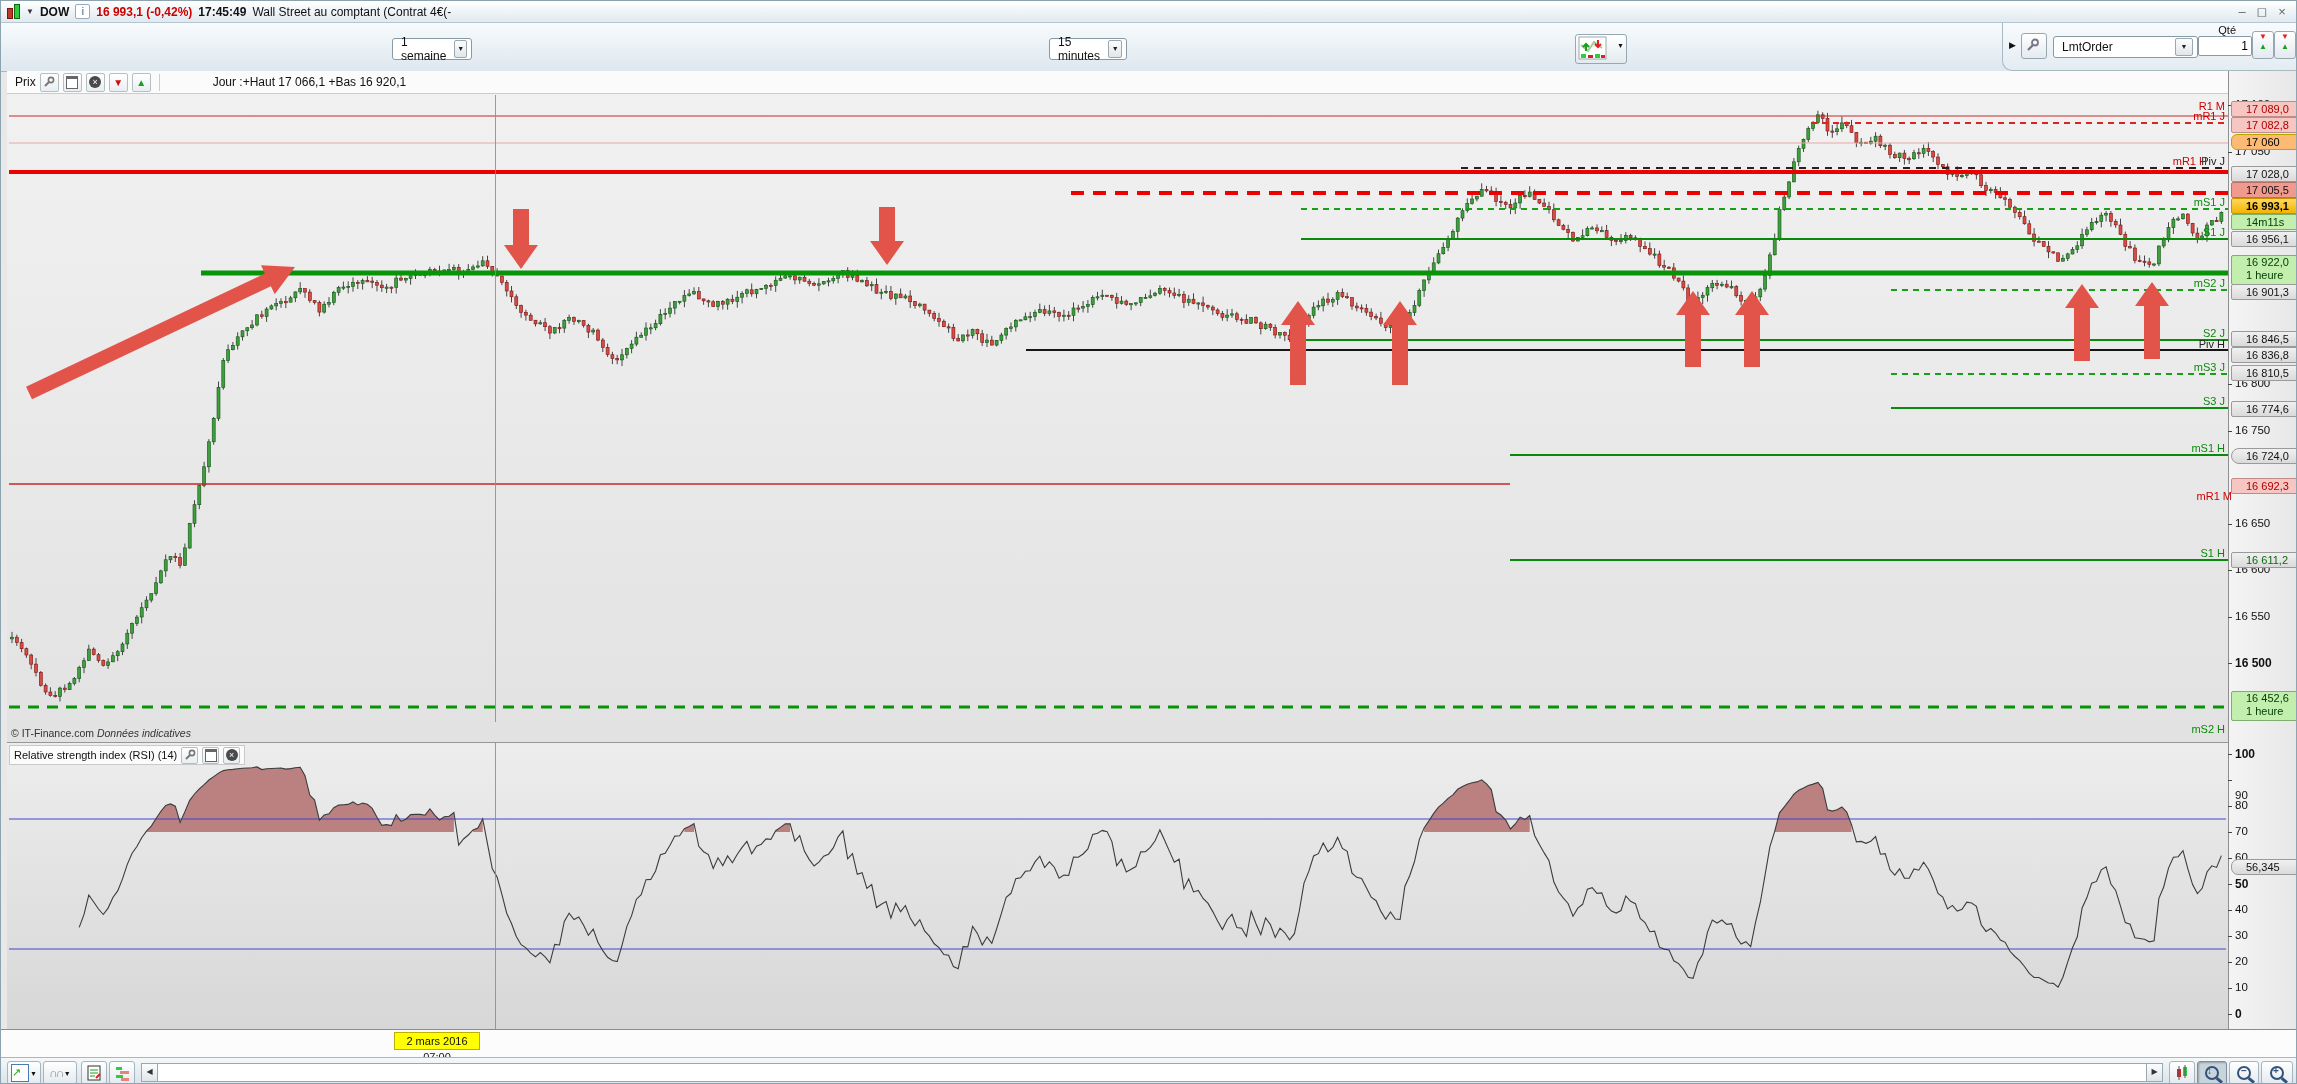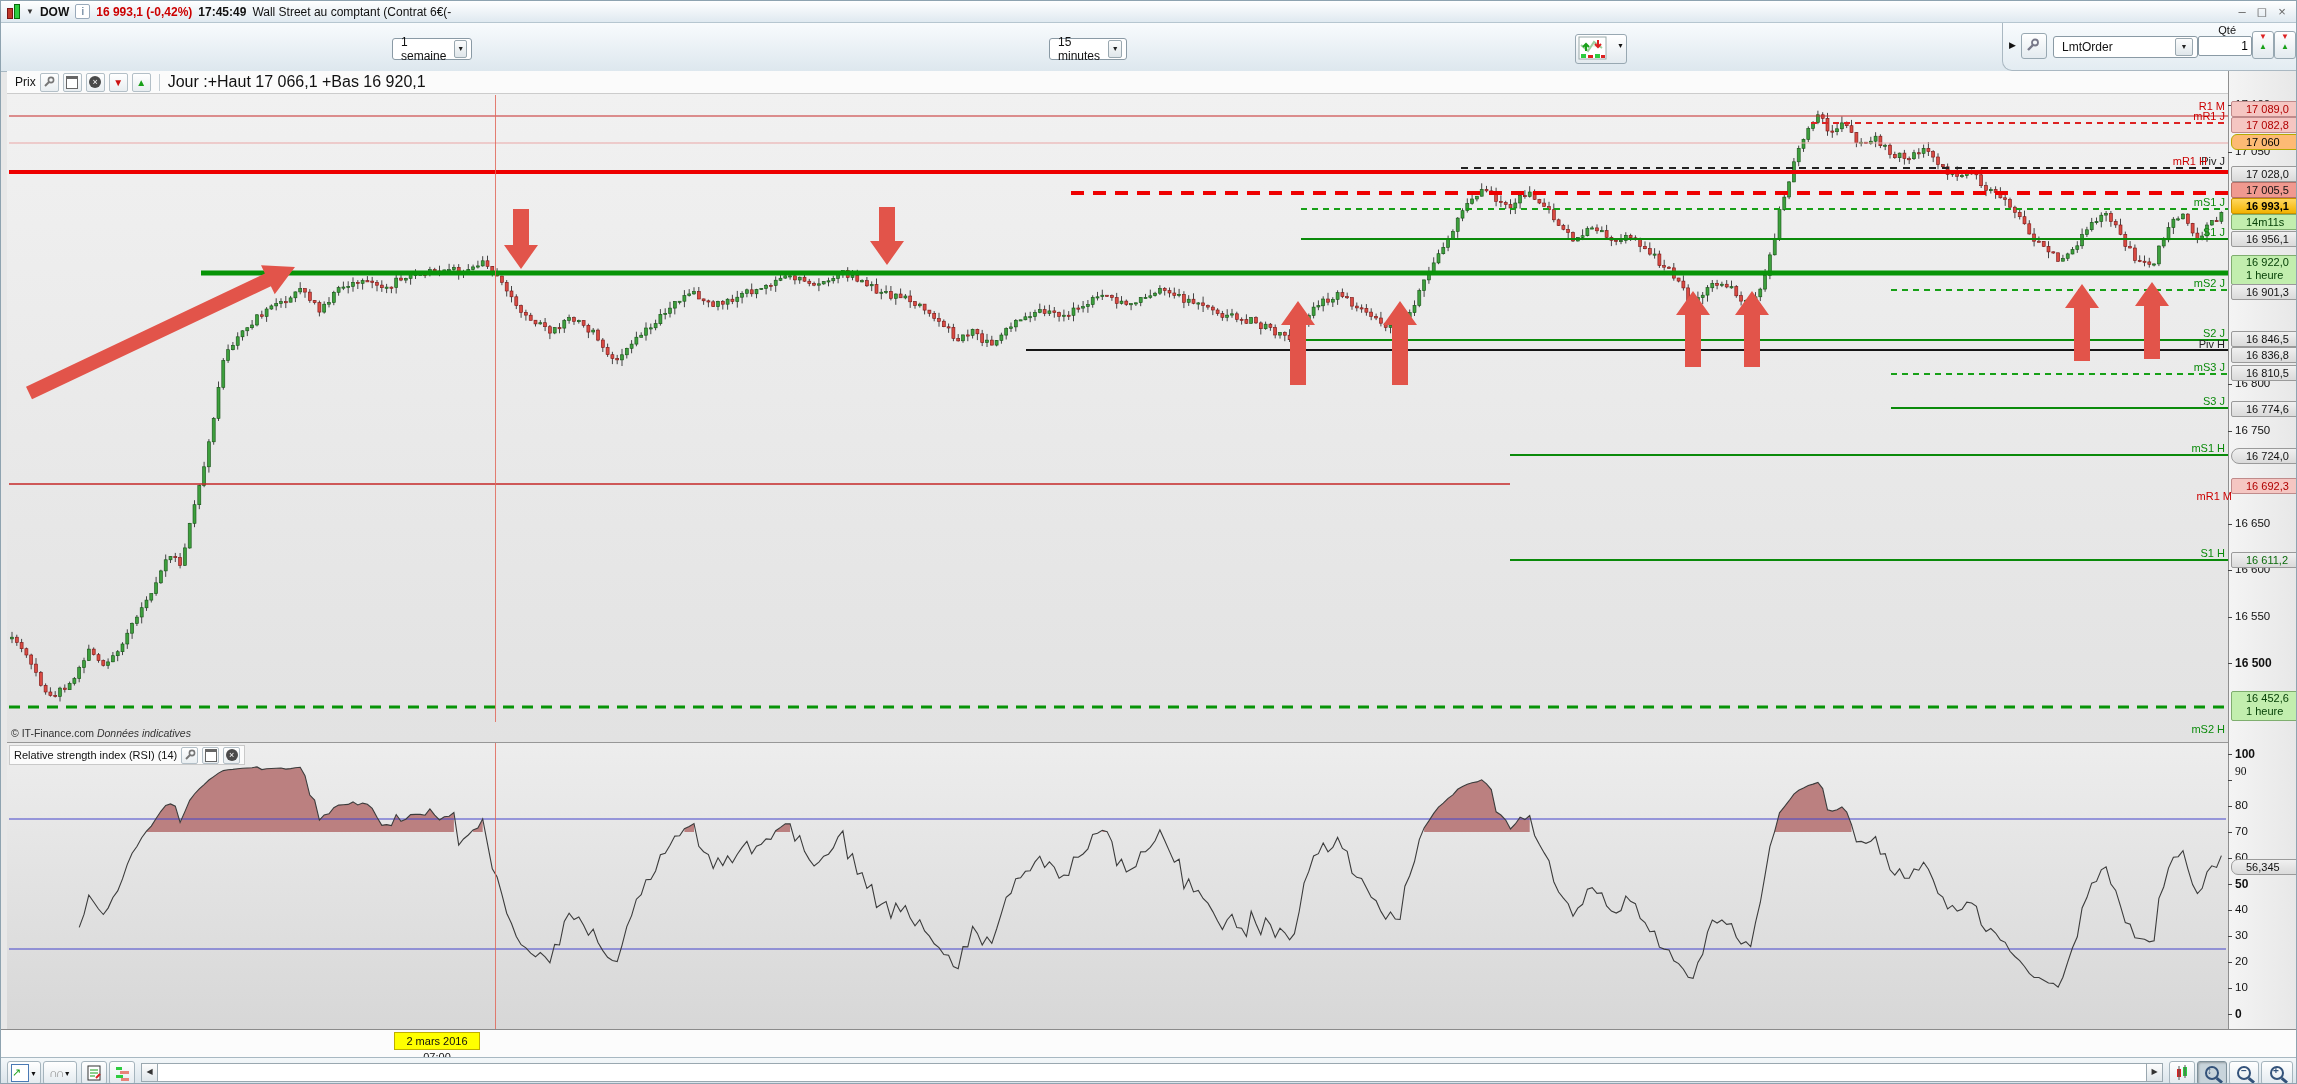--- a/index.html
+++ b/index.html
@@ -90,21 +90,21 @@
   <div class="titlebar">
     <span class="candle-ico">
       <i style="height:9px;background:#c0392b;border:1px solid #7a1515;"></i>
       <i style="height:13px;background:#2ecc40;border:1px solid #0a6a0a;"></i>
     </span>
     <span class="caret">▼</span>
     <span class="sym">DOW</span>
     <span class="info-btn">i</span>
     <span class="px-red"><span>16 993,1</span>&nbsp;<span>(-0,42%)</span></span>
     <span class="tb-time">17:45:49</span>
-    <span>Wall Street au comptant (Contrat 6€(-</span>
+    <span>Wall Street au comptant (Contrat 4€(-</span>
     <span class="win-controls">
       <span>–</span>
       <span>◻</span>
       <span>×</span>
     </span>
   </div>
 
   <div class="toolbar">
     <div class="combo" style="left:391px;width:80px;">
       <span>1 semaine</span>
@@ -165,21 +165,21 @@
     <span class="mini-btn">
         <span class="close-ico">×</span>
       </span>
     <span class="mini-btn">
         <span style="color:#cc1111;">▼</span>
       </span>
     <span class="mini-btn">
         <span style="color:#18a018;">▲</span>
       </span>
     <span class="sep"></span>
-    <span style="font-size:16px;">Jour :+Haut 17 066,1 +Bas 16 920,1</span>
+    <span style="font-size:12px;margin-left:45px;">Jour :+Haut 17 066,1 +Bas 16 920,1</span>
   </div>
 
   <div class="price-plot">
     <svg id="price-svg" width="2221" height="648">
         <g>
           <line x1="5.0" x2="5.0" y1="537.9" y2="549.1" stroke="#444" stroke-width="1"></line>
           <rect x="3.5" y="543.2" width="3" height="1.7" fill="#3da03d" stroke="#145014" stroke-width="0.6"></rect>
           <line x1="9.8" x2="9.8" y1="540.7" y2="551.9" stroke="#444" stroke-width="1"></line>
           <rect x="8.3" y="543.2" width="3" height="5.3" fill="#d94a42" stroke="#7a1515" stroke-width="0.6"></rect>
           <line x1="14.6" x2="14.6" y1="544.9" y2="558.2" stroke="#444" stroke-width="1"></line>
@@ -1183,21 +1183,21 @@
       <div class="ptick" style="top:516px;">16 650</div>
       <div class="tickmark" style="top:569px;"></div>
       <div class="ptick" style="top:562px;">16 600</div>
       <div class="tickmark" style="top:616px;"></div>
       <div class="ptick" style="top:609px;">16 550</div>
       <div class="tickmark" style="top:662px;"></div>
       <div class="ptick b" style="top:655px;">16 500</div>
       <div class="tickmark" style="top:753px;"></div>
       <div class="ptick b" style="top:746px;">100</div>
       <div class="tickmark" style="top:779px;"></div>
-      <div class="ptick" style="top:764px;font-family:Liberation Serif, serif;">90</div>
+      <div class="ptick" style="top:788px;">90</div>
       <div class="tickmark" style="top:805px;"></div>
       <div class="ptick" style="top:798px;">80</div>
       <div class="tickmark" style="top:831px;"></div>
       <div class="ptick" style="top:824px;">70</div>
       <div class="tickmark" style="top:857px;"></div>
       <div class="ptick" style="top:850px;">60</div>
       <div class="tickmark" style="top:883px;"></div>
       <div class="ptick b" style="top:876px;">50</div>
       <div class="tickmark" style="top:909px;"></div>
       <div class="ptick" style="top:902px;">40</div>

